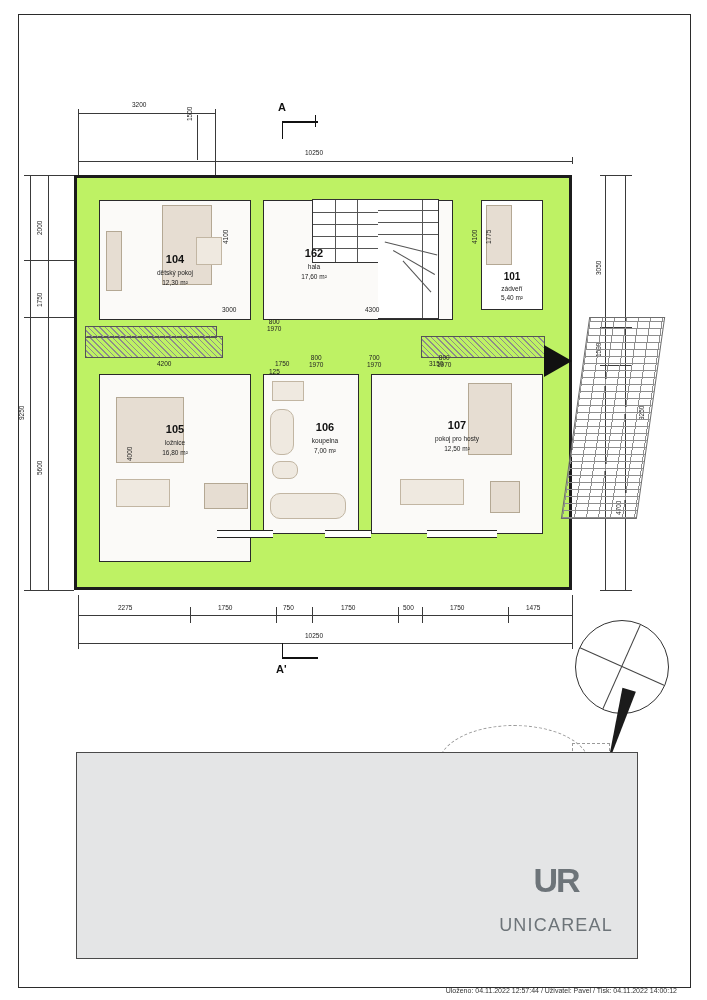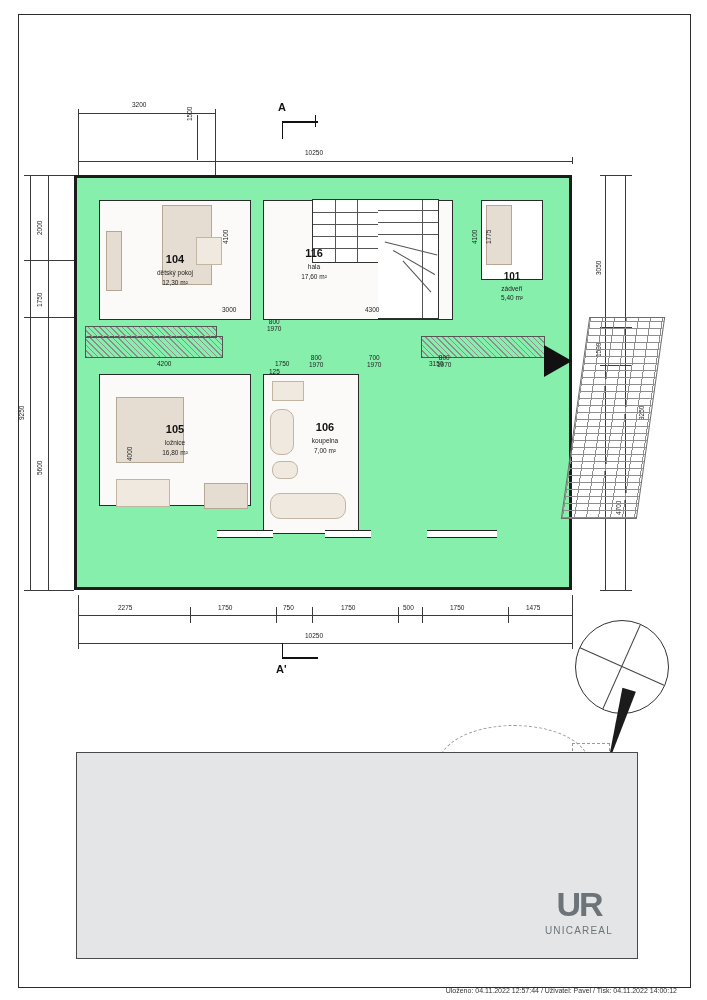--- a/index.html
+++ b/index.html
@@ -3,21 +3,21 @@
 <meta charset="utf-8">
 <style>
   html,body{margin:0;padding:0;background:#b8b8b8;}
   body{font-family:"Liberation Sans", sans-serif;}
   .page{position:relative;width:707px;height:1000px;background:#ffffff;overflow:hidden;}
   .frame{position:absolute;left:18px;top:14px;width:671px;height:972px;border:1.5px solid #2b2b2b;}
   .title{position:absolute;left:64px;top:42px;font-size:21px;color:#111;letter-spacing:.3px;}
   .elev{position:absolute;left:92px;top:713px;font-size:20px;color:#111;}
   
   .plan{position:absolute;left:60px;top:95px;width:600px;height:620px;}
-  .wallbox{position:absolute;left:14px;top:80px;width:498px;height:415px;border:3.5px solid #1c1c1c;background:#86efac;box-sizing:border-box;}
+  .wallbox{position:absolute;left:14px;top:80px;width:498px;height:415px;border:3.5px solid #1c1c1c;background:#bef264;box-sizing:border-box;}
   .inner{position:absolute;inset:0;}
   
   .room{position:absolute;box-sizing:border-box;background:#fbfaf8;border:1px solid #2a2a2a;}
   .rnum{position:absolute;font-size:11px;font-weight:bold;color:#111;text-align:center;width:100%;}
   .rname{position:absolute;font-size:6.5px;color:#222;text-align:center;width:100%;}
   .rarea{position:absolute;font-size:6.5px;color:#222;text-align:center;width:100%;}
   
   .furn{position:absolute;background:#e6ddd2;border:.8px solid #b4a894;}
   .furn2{position:absolute;background:#efe9e0;border:.8px solid #c2b6a3;}
   .hatch{position:absolute;background:repeating-linear-gradient(45deg,#8d8d8d 0 1px,transparent 1px 4px);border:.8px solid #555;}
@@ -29,21 +29,21 @@
   .axlabel{position:absolute;font-size:11px;color:#111;font-weight:bold;}
   .stair{position:absolute;border:1px solid #333;background:#fff;}
   .stairline{position:absolute;background:#555;height:1px;}
   .stairv{position:absolute;background:#555;width:1px;}
   .arrow-black{position:absolute;width:0;height:0;border-top:16px solid transparent;border-bottom:16px solid transparent;border-left:28px solid #111;}
   .compass{position:absolute;left:575px;top:620px;width:92px;height:92px;border-radius:50%;border:1px solid #333;}
   .compass-needle{position:absolute;left:44px;top:6px;width:0;height:0;border-left:7px solid transparent;border-right:7px solid transparent;border-bottom:78px solid #1b1b1b;transform:rotate(196deg);transform-origin:50% 90%;}
   .photo{position:absolute;left:76px;top:752px;width:560px;height:205px;background:#e4e5e6;border:1px solid #4a4a4a;}
   .logo{position:absolute;right:24px;bottom:22px;text-align:center;color:#6d7479;}
   .logo-mark{font-size:34px;font-weight:bold;letter-spacing:-2px;line-height:1;}
-  .logo-text{font-size:10px;letter-spacing:1.2px;margin-top:4px;}
+  .logo-text{font-size:18px;letter-spacing:1.2px;margin-top:18px;}
   .footer{position:absolute;left:0;right:0;bottom:6px;text-align:right;padding-right:30px;font-size:7px;color:#333;}
   .oval{position:absolute;left:378px;top:630px;width:150px;height:78px;border:1px dashed #9a9a9a;border-radius:50%;}
   .dashbox{position:absolute;left:512px;top:648px;width:36px;height:62px;border:1px dashed #9a9a9a;}
   .win{position:absolute;background:#fff;border-top:1px solid #222;border-bottom:1px solid #222;}
 </style>
 </head>
 <body>
 
 <div class="page">
   <div class="frame"></div>
@@ -118,40 +118,40 @@
           </div>
           <div class="stair" style="left:114px;top:-2px;width:60px;height:118px;border-left:none;">
             <div class="stairline" style="left:0;top:10px;width:60px;"></div>
             <div class="stairline" style="left:0;top:22px;width:60px;"></div>
             <div class="stairline" style="left:0;top:34px;width:60px;"></div>
             <div class="stairline" style="left:6px;top:48px;width:54px;transform:rotate(14deg);"></div>
             <div class="stairline" style="left:12px;top:62px;width:48px;transform:rotate(30deg);"></div>
             <div class="stairline" style="left:18px;top:76px;width:42px;transform:rotate(48deg);"></div>
             <div class="stairv" style="left:44px;top:0;height:118px;"></div>
           </div>
-          <div class="rnum" style="top:46px;left:-44px;">116</div>
+          <div class="rnum" style="top:46px;left:-44px;">162</div>
           <div class="rname" style="top:62px;left:-44px;">hala</div>
           <div class="rarea" style="top:72px;left:-44px;">17,60 m²</div>
         </div>
         <div class="dimtxt" style="left:288px;top:128px;">4300</div>
 
-        <div class="room" style="left:404px;top:22px;width:62px;height:80px;background:#fff;">
+        <div class="room" style="left:404px;top:22px;width:62px;height:110px;background:#fff;">
           <div class="furn" style="left:4px;top:4px;width:24px;height:58px;"></div>
           <div class="rnum" style="top:70px;font-size:10px;">101</div>
           <div class="rname" style="top:84px;">zádveří</div>
           <div class="rarea" style="top:93px;">5,40 m²</div>
         </div>
         <div class="dimtxt" style="left:394px;top:66px;transform:rotate(-90deg);transform-origin:left top;">4100</div>
         <div class="dimtxt" style="left:408px;top:66px;transform:rotate(-90deg);transform-origin:left top;">1775</div>
 
         <div class="hatch" style="left:8px;top:158px;width:136px;height:20px;"></div>
         <div class="hatch" style="left:344px;top:158px;width:122px;height:20px;"></div>
         <div class="hatch" style="left:8px;top:148px;width:130px;height:10px;"></div>
 
-        <div class="room" style="left:22px;top:196px;width:152px;height:132px;">
+        <div class="room" style="left:22px;top:196px;width:152px;height:188px;">
           <div class="furn" style="left:16px;top:22px;width:66px;height:64px;"></div>
           <div class="furn2" style="left:16px;top:104px;width:52px;height:26px;"></div>
           <div class="furn" style="left:104px;top:108px;width:42px;height:24px;"></div>
           <div class="rnum" style="top:48px;">105</div>
           <div class="rname" style="top:64px;">ložnice</div>
           <div class="rarea" style="top:74px;">16,80 m²</div>
           <div class="dimtxt" style="left:26px;top:86px;transform:rotate(-90deg);transform-origin:left top;">4000</div>
         </div>
         <div class="dimtxt" style="left:80px;top:182px;">4200</div>
 
@@ -160,20 +160,28 @@
           <div class="furn2" style="left:6px;top:34px;width:22px;height:44px;border-radius:10px;"></div>
           <div class="furn2" style="left:8px;top:86px;width:24px;height:16px;border-radius:8px;"></div>
           <div class="furn2" style="left:6px;top:118px;width:74px;height:24px;border-radius:10px;"></div>
           <div class="rnum" style="top:46px;left:14px;">106</div>
           <div class="rname" style="top:62px;left:14px;">koupelna</div>
           <div class="rarea" style="top:72px;left:14px;">7,00 m²</div>
         </div>
         <div class="dimtxt" style="left:198px;top:182px;">1750</div>
         <div class="dimtxt" style="left:192px;top:190px;">125</div>
 
+        <div class="room" style="left:294px;top:196px;width:172px;height:160px;">
+          <div class="furn" style="left:96px;top:8px;width:42px;height:70px;"></div>
+          <div class="furn2" style="left:28px;top:104px;width:62px;height:24px;"></div>
+          <div class="furn" style="left:118px;top:106px;width:28px;height:30px;"></div>
+          <div class="rnum" style="top:44px;">107</div>
+          <div class="rname" style="top:60px;">pokoj pro hosty</div>
+          <div class="rarea" style="top:70px;">12,50 m²</div>
+        </div>
         <div class="dimtxt" style="left:352px;top:182px;">3150</div>
 
         <div class="dimtxt" style="left:190px;top:140px;text-align:center;white-space:pre;">800
 1970</div>
         <div class="dimtxt" style="left:232px;top:176px;text-align:center;white-space:pre;">800
 1970</div>
         <div class="dimtxt" style="left:290px;top:176px;text-align:center;white-space:pre;">700
 1970</div>
         <div class="dimtxt" style="left:360px;top:176px;text-align:center;white-space:pre;">800
 1970</div>

